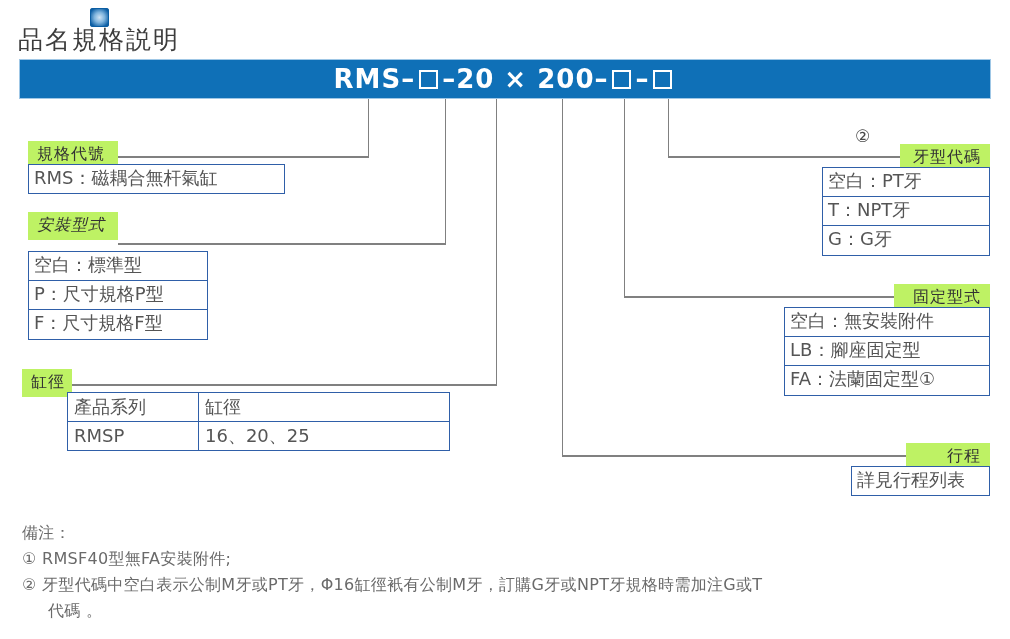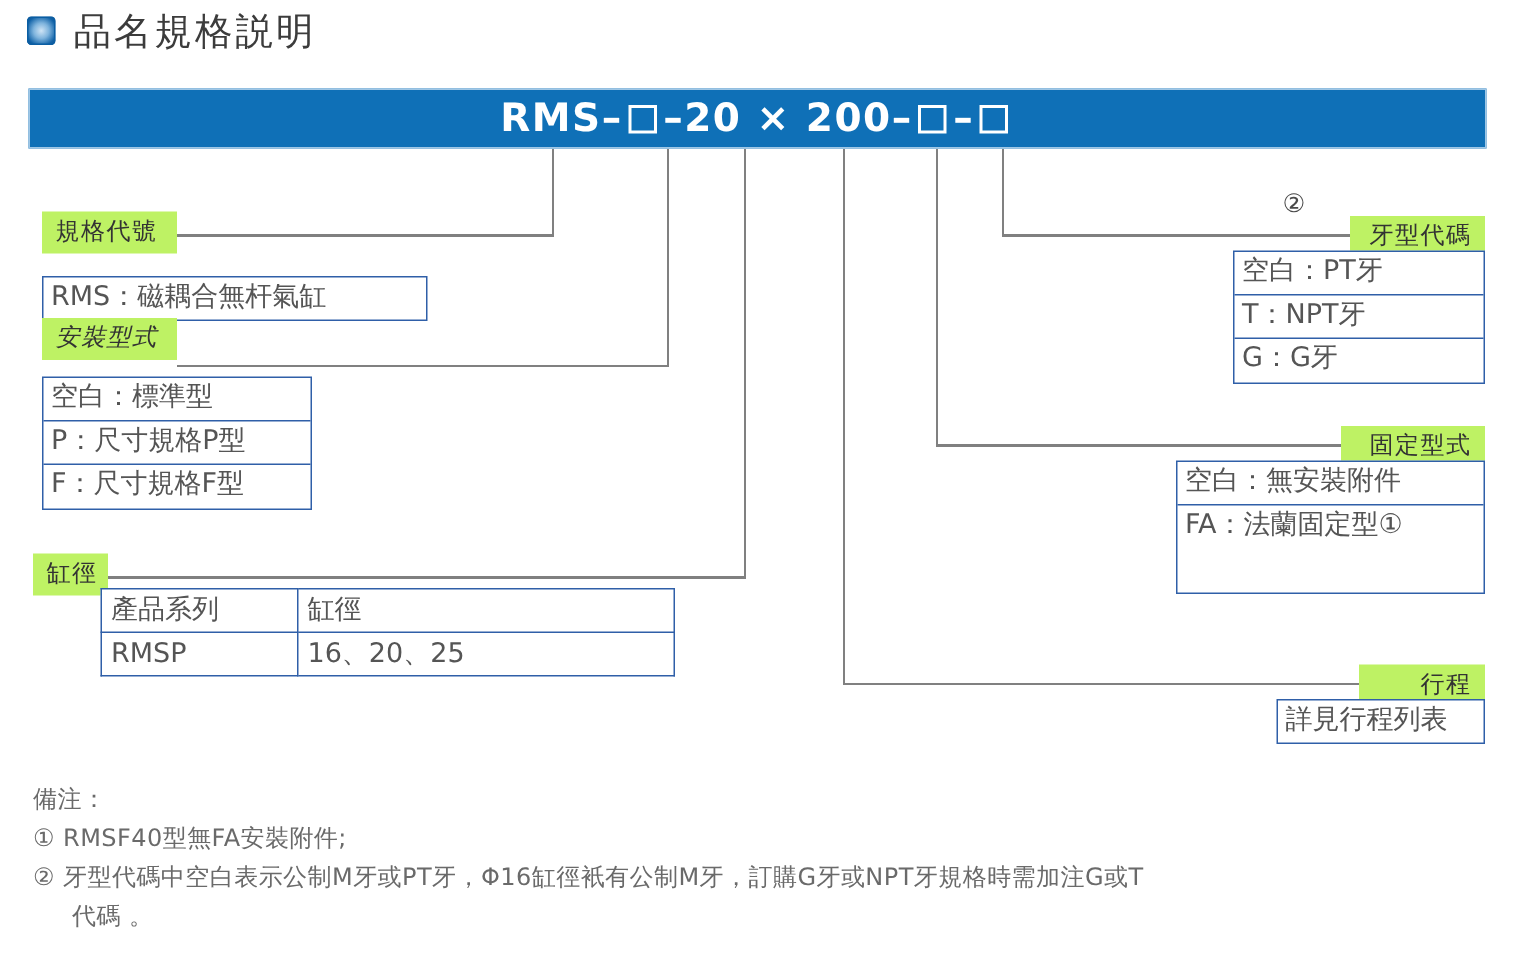--- a/index.html
+++ b/index.html
@@ -4,21 +4,21 @@
 <style>
   html,body{margin:0;padding:0;background:#ffffff;}
   body{
     width:1010px;height:639px;position:relative;overflow:hidden;
     font-family:"DejaVu Sans","Liberation Sans",sans-serif;
     color:#3a3a3a;
   }
   #stage{position:absolute;inset:0;width:1010px;height:639px;}
 
   
-  .page-header{position:absolute;left:18px;top:8px;display:flex;align-items:center;gap:12px;}
+  .page-header{position:absolute;left:18px;top:8px;display:flex;align-items:center;flex-direction:column;}
   .hdr-icon{width:19px;height:19px;border-radius:3px;
     background:radial-gradient(circle at 50% 50%, #cfe4f5 0%, #7fb4dd 38%, #1263a8 75%, #0d4f8a 100%);
     box-shadow:0 0 0 1px #0b5ea3 inset;flex:0 0 auto;}
   .hdr-title{font-size:25px;letter-spacing:2px;color:#3c3c3c;line-height:1;white-space:nowrap;}
 
   
   .banner{position:absolute;left:19px;top:59px;width:972px;height:40px;
     background:#0f70b7;border:1px solid #9fc7e6;box-sizing:border-box;
     display:flex;align-items:center;justify-content:center;}
   .banner-code{color:#ffffff;font-weight:bold;font-size:26px;letter-spacing:1px;
@@ -88,21 +88,21 @@
 
       <path d="M562.5,99 L562.5,456 L906,456"></path>
 
       <path d="M624.5,99 L624.5,297 L894,297"></path>
 
       <path d="M668.5,99 L668.5,157 L900,157"></path>
     </g>
   </svg>
 
   <div class="tab" style="left:28px;top:141px;width:90px;">規格代號</div>
-  <div class="vbox" style="left:28px;top:164px;width:257px;height:30px;margin-top:20px;">
+  <div class="vbox" style="left:28px;top:164px;width:257px;height:30px;">
     <div class="vrow">RMS：磁耦合無杆氣缸</div>
   </div>
 
   <div class="tab" style="left:28px;top:212px;width:90px;font-style:italic;">安裝型式</div>
   <div class="vbox" style="left:28px;top:251px;width:180px;height:89px;">
     <div class="vrow">空白：標準型</div>
     <div class="vrow">P：尺寸規格P型</div>
     <div class="vrow">F：尺寸規格F型</div>
   </div>
 
@@ -124,20 +124,21 @@
   <div class="tab right" style="left:900px;top:144px;width:90px;">牙型代碼</div>
   <div class="vbox" style="left:822px;top:167px;width:168px;height:89px;">
     <div class="vrow">空白：PT牙</div>
     <div class="vrow">T：NPT牙</div>
     <div class="vrow">G：G牙</div>
   </div>
 
   <div class="tab right" style="left:894px;top:284px;width:96px;">固定型式</div>
   <div class="vbox" style="left:784px;top:307px;width:206px;height:89px;">
     <div class="vrow">空白：無安裝附件</div>
+    <div class="vrow">LB：腳座固定型</div>
     <div class="vrow">FA：法蘭固定型①</div>
   </div>
 
   <div class="tab right" style="left:906px;top:443px;width:84px;">行程</div>
   <div class="vbox" style="left:851px;top:466px;width:139px;height:30px;">
     <div class="vrow">詳見行程列表</div>
   </div>
 
   <div class="notes">
     <div>備注：</div>

